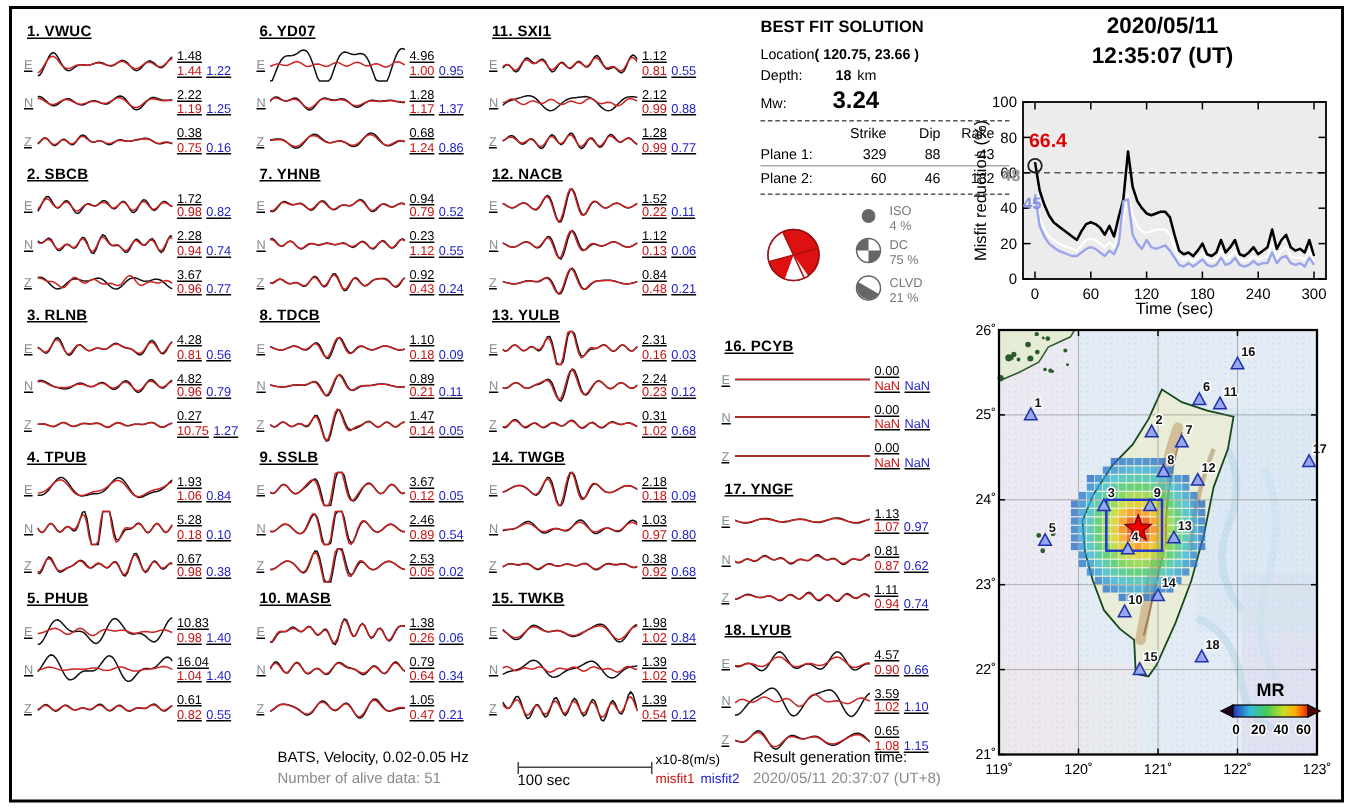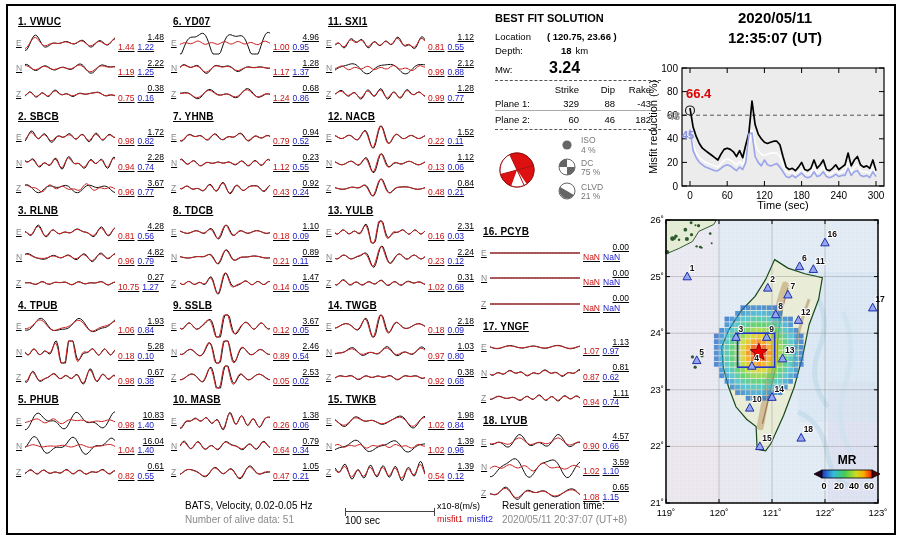--- a/index.html
+++ b/index.html
@@ -7,29 +7,29 @@
        font-family:"Liberation Sans",sans-serif;color:#000;}
   .frame-border{position:absolute;left:6px;top:4px;right:6px;bottom:6px;border:2px solid #000;}
   
   .wcol{position:absolute;top:16px;width:152px;}
   .station{margin-bottom:4px;text-decoration:underline;}
   .sname{font-size:10px;font-weight:bold;height:14px;margin-left:2px;letter-spacing:.2px;}
   .wrow{display:flex;align-items:center;height:25.5px;}
   .comp{width:9px;font-size:8.5px;color:#8a8a8a;flex:none;}
   .wave{flex:none;display:block;}
   .nums{width:48px;flex:none;font-size:8.5px;line-height:9.5px;margin-left:1px;white-space:nowrap;}
-  .l1{text-align:right;padding-left:2px;color:#000;}
+  .l1{text-align:left;padding-left:2px;color:#000;}
   .l2{white-space:nowrap;padding-left:2px;}
   .vfit1{color:#cc1111;}
   .vfit2{color:#2222cc;margin-left:3px;}
   
-  #bestfit{position:absolute;left:495px;top:12px;width:166px;font-size:9.5px;}
+  #bestfit{position:absolute;left:507px;top:12px;width:166px;font-size:9.5px;}
   .bf-title{font-weight:bold;font-size:11px;margin-bottom:7px;}
   .bf-row{display:flex;align-items:baseline;margin:3px 0;}
-  .bf-label{width:52px;flex:none;}
+  .bf-label{width:36px;flex:none;}
   .bf-bold{font-weight:bold;}
   .mw-val{font-weight:bold;font-size:16px;margin-left:8px;}
   .dash{border-top:1px dashed #555;height:0;margin:3px 0;}
   .sdr-head{display:flex;}
   .sdr-head span{width:36px;text-align:right;}
   .sdr-head .sp{width:48px;}
   .sdr-row{display:flex;margin:2px 0;padding:1px 0;}
   .sdr-row .pl{width:48px;}
   .sdr-row span.v{width:36px;text-align:right;}
   .p1{border-bottom:1px solid #aaa;}
@@ -723,21 +723,21 @@
       <span class="bf-label">Location</span>
       <span class="bf-bold">( 120.75,  23.66 )</span>
     </div>
     <div class="bf-row">
       <span class="bf-label">Depth:</span>
       <span class="bf-bold" style="margin-left:14px">18</span>
       <span style="margin-left:4px">km</span>
     </div>
     <div class="bf-row">
       <span class="bf-label">Mw:</span>
-      <span class="mw-val" style="margin-left:2px">3.24</span>
+      <span class="mw-val" style="margin-left:12px">3.24</span>
     </div>
     <div class="dash"></div>
     <div class="sdr-head">
       <span class="sp"></span>
       <span>Strike</span>
       <span>Dip</span>
       <span>Rake</span>
     </div>
     <div class="sdr-row p1">
       <span class="pl">Plane 1:</span>

